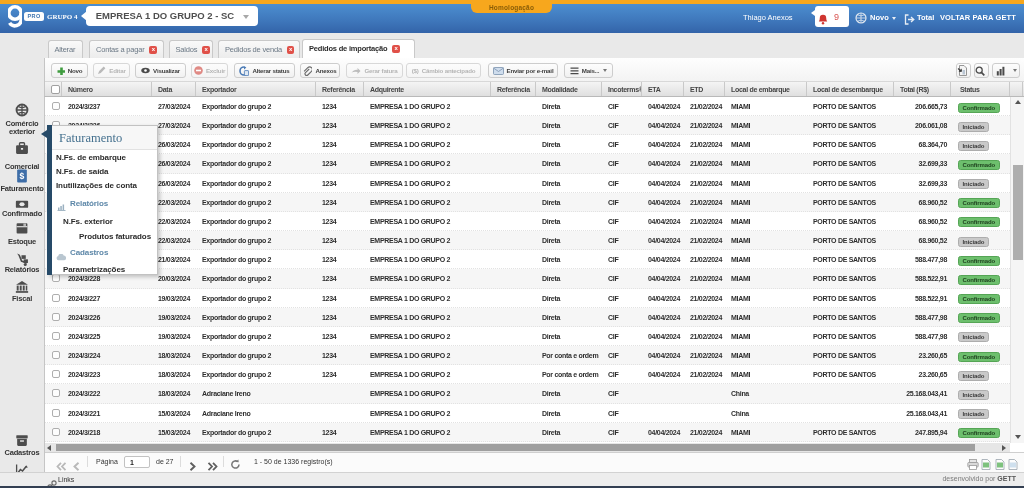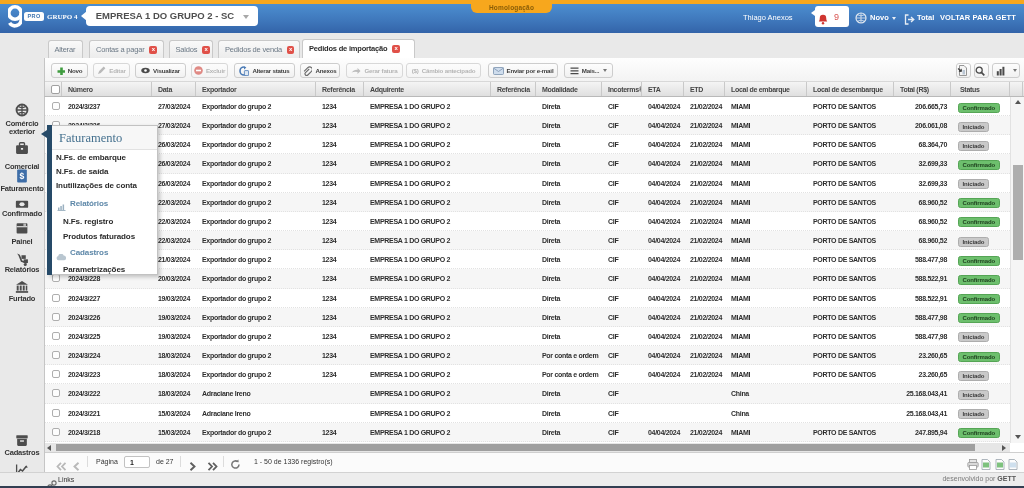--- a/index.html
+++ b/index.html
@@ -132,37 +132,37 @@
 <div class="sbic" style="top:121.0px;"><svg width="13" height="13" viewBox="0 0 13 13">
         <rect x="0.8" y="3.5" width="11.4" height="6.5" rx="0.8" fill="#4d4d4d"></rect>
         <ellipse cx="6.5" cy="6.7" rx="2.4" ry="1.9" fill="#e9e9e9"></ellipse>
       </svg></div>
 <div class="sblb" style="top:133.5px;">Confirmado</div>
 <div class="sbic" style="top:145.0px;"><svg width="13" height="13" viewBox="0 0 13 13">
         <rect x="1.5" y="2" width="10" height="9.5" rx="0.8" fill="#4d4d4d"></rect>
         <rect x="1.5" y="4.8" width="10" height="1" fill="#e9e9e9"></rect>
         <rect x="7.8" y="2.4" width="2.4" height="2.2" fill="#e9e9e9" opacity=".7"></rect>
       </svg></div>
-<div class="sblb" style="top:161.5px;">Painel</div>
+<div class="sblb" style="top:161.5px;">Estoque</div>
 <div class="sbic" style="top:175.5px;"><svg width="13" height="13" viewBox="0 0 13 13">
         <path d="M2 1.5 l2.5 1 2.2 5.5 4.5 1.5 -0.5 1.4 -5.2 -1.8 -2.3 -5.8 z" fill="#4d4d4d"></path>
         <circle cx="9.5" cy="11.5" r="1.4" fill="#4d4d4d"></circle>
         <rect x="6" y="3" width="4" height="3.4" fill="#4d4d4d"></rect>
         <rect x="8" y="6.8" width="4" height="3.4" fill="#4d4d4d"></rect>
       </svg></div>
 <div class="sblb" style="top:190.0px;">Relatórios</div>
 <div class="sbic" style="top:204.0px;"><svg width="13" height="13" viewBox="0 0 13 13">
         <path d="M1 4.5 L6.5 1 12 4.5 z" fill="#4d4d4d"></path>
         <rect x="1.6" y="5.2" width="1.8" height="4.6" fill="#4d4d4d"></rect>
         <rect x="4.4" y="5.2" width="1.8" height="4.6" fill="#4d4d4d"></rect>
         <rect x="7.2" y="5.2" width="1.8" height="4.6" fill="#4d4d4d"></rect>
         <rect x="10" y="5.2" width="1.4" height="4.6" fill="#4d4d4d"></rect>
         <rect x="0.8" y="10.3" width="11.4" height="1.6" fill="#4d4d4d"></rect>
       </svg></div>
-<div class="sblb" style="top:218.5px;">Furtado</div>
+<div class="sblb" style="top:218.5px;">Fiscal</div>
 <div class="sbic" style="top:357.0px;"><svg width="13" height="13" viewBox="0 0 13 13">
         <rect x="1.2" y="2" width="10.6" height="3" rx="0.6" fill="#4d4d4d"></rect>
         <path d="M2 5.5 h9 v5.5 a1 1 0 0 1 -1 1 h-7 a1 1 0 0 1 -1 -1 z" fill="#4d4d4d"></path>
         <rect x="4.7" y="6.8" width="3.6" height="1.3" fill="#e9e9e9"></rect>
       </svg></div>
 <div class="sblb" style="top:373.0px;">Cadastros</div>
 <div class="sbic" style="top:387.0px;"><svg width="13" height="13" viewBox="0 0 13 13">
         <path d="M1.5 11.5 h10 M1.5 11.5 v-10" stroke="#4d4d4d" stroke-width="1.2" fill="none"></path>
         <path d="M2.5 9.5 L5 6 7 7.5 10.5 3" stroke="#4d4d4d" stroke-width="1.4" fill="none"></path>
         <path d="M10.8 2.2 l1 2.2 -2.4 -0.3 z" fill="#4d4d4d"></path>
@@ -635,22 +635,22 @@
     </svg></span>
 <span id="links" style="z-index:7;">Links</span>
 <span id="dev">desenvolvido por <b>GETT</b></span>
 <div id="navy" class="abs"></div>
 <div id="menu" class="abs">
 <div id="mhead">Faturamento</div>
 <span class="mi" style="left:9px;top:27px;">N.Fs. de embarque</span>
 <span class="mi" style="left:9px;top:41px;">N.Fs. de saída</span>
 <span class="mi" style="left:9px;top:55px;">Inutilizações de conta</span>
 <span class="msec" style="left:23px;top:73px;">Relatórios</span>
-<span class="mi" style="left:16px;top:91px;">N.Fs. registro</span>
-<span class="mi" style="left:16px;top:106px;">Produtos faturados</span>
+<span class="mi" style="left:16px;top:91px;">N.Fs. exterior</span>
+<span class="mi" style="left:32px;top:106px;">Produtos faturados</span>
 <span class="msec" style="left:23px;top:122px;">Cadastros</span>
 <span class="mi" style="left:16px;top:139px;">Parametrizações</span>
 <span class="abs" style="left:10px;top:71px;"><svg width="9" height="8" viewBox="0 0 9 8">
         <path d="M0.5 7.5 h8" stroke="#9ab0c0" stroke-width="0.9"></path>
         <rect x="1" y="4.5" width="1.5" height="2.5" fill="#9ab0c0"></rect>
         <rect x="3.3" y="3" width="1.5" height="4" fill="#9ab0c0"></rect>
         <rect x="5.6" y="1.5" width="1.5" height="5.5" fill="#9ab0c0"></rect>
       </svg></span>
 <span class="abs" style="left:9px;top:121px;"><svg width="10" height="7" viewBox="0 0 10 7">
         <path d="M2.5 6.3 a2.2 2.2 0 0 1 -0.3 -4.3 a2.8 2.8 0 0 1 5.4 -0.4 a2 2 0 0 1 0.2 4.7 z" fill="#b9c6d0"></path>

